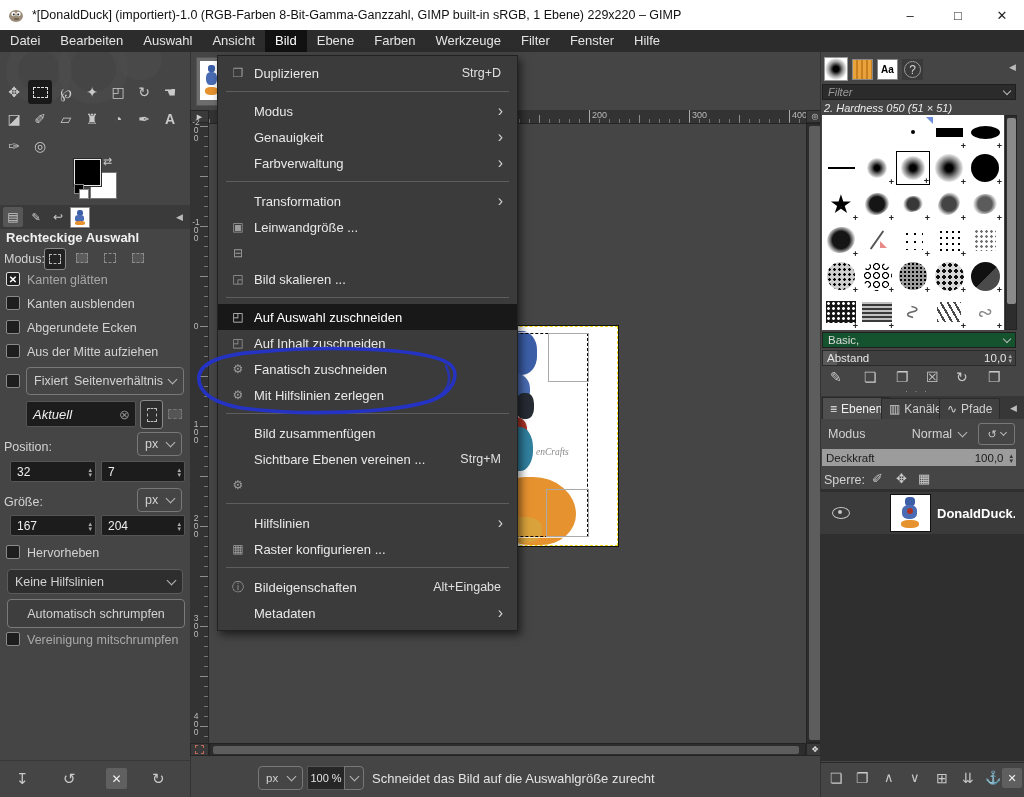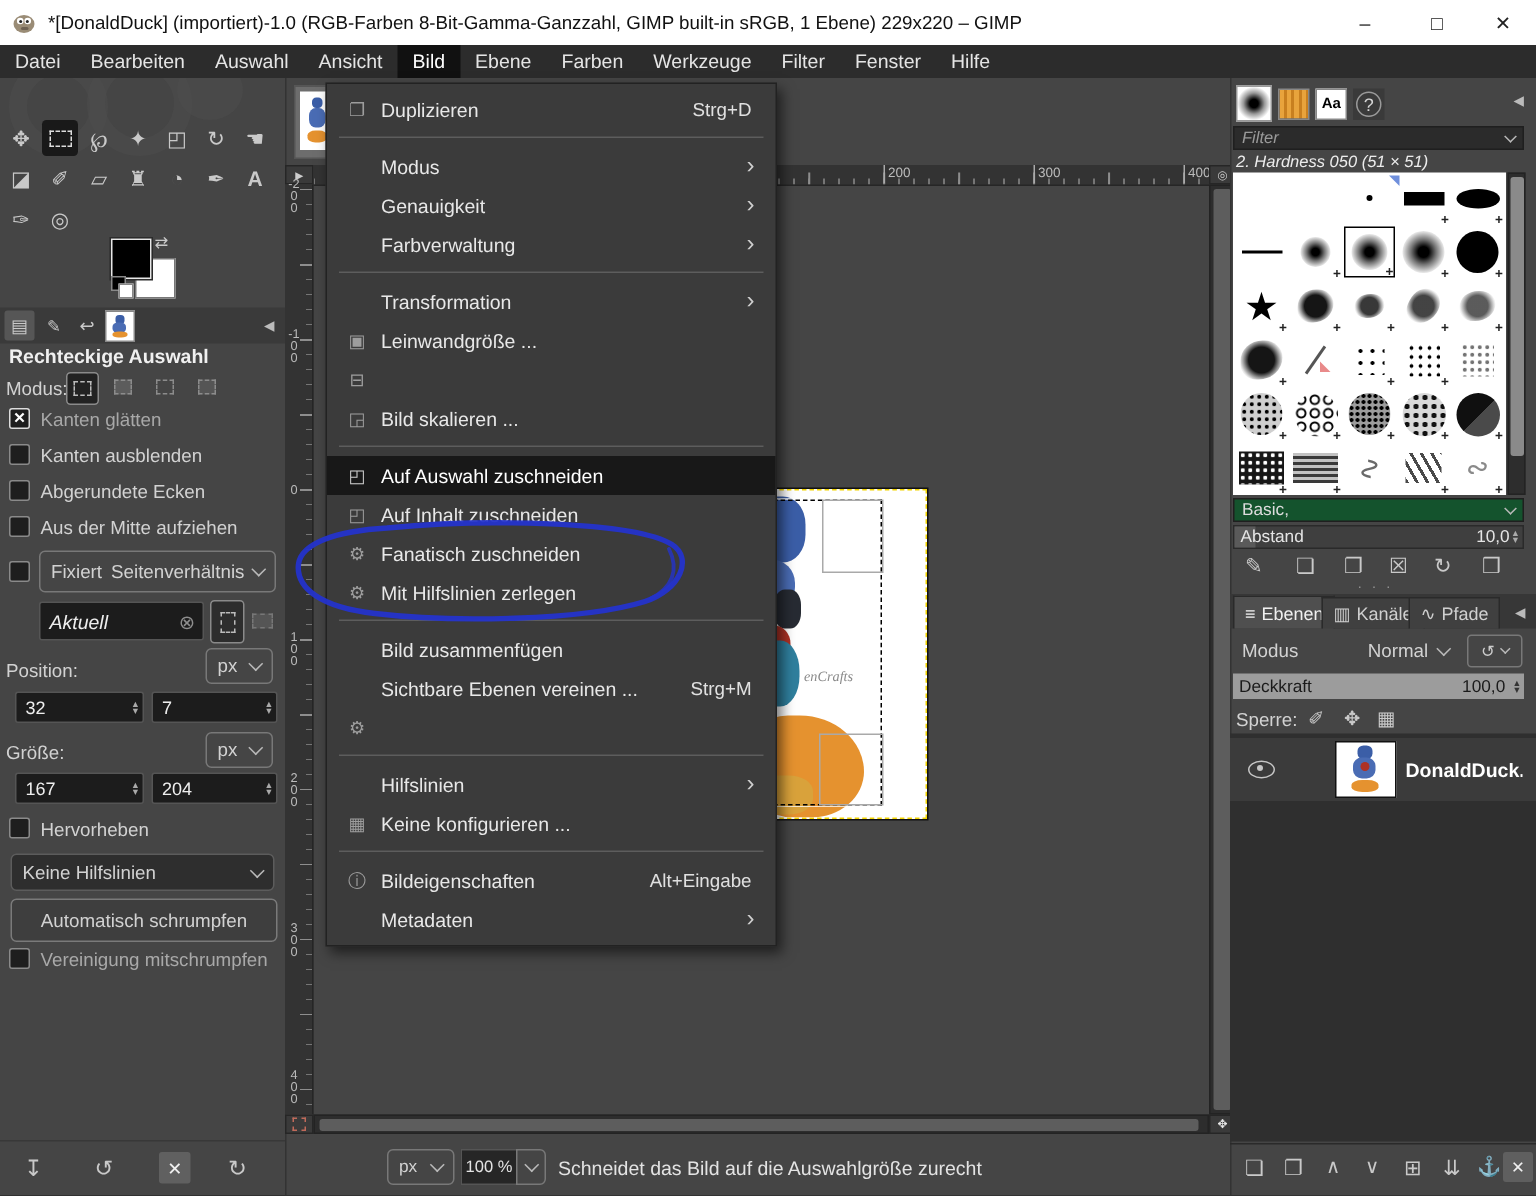--- a/index.html
+++ b/index.html
@@ -631,21 +631,21 @@
         <span class="mi">⚙</span>
       </div>
     <div class="menusep"></div>
     <div class="menurow">
         <span class="mi"></span>
         <span class="ml">Hilfslinien</span>
         <span class="sub">›</span>
       </div>
     <div class="menurow">
         <span class="mi">▦</span>
-        <span class="ml">Keine konfigurieren ...</span>
+        <span class="ml">Raster konfigurieren ...</span>
       </div>
     <div class="menusep"></div>
     <div class="menurow">
         <span class="mi">ⓘ</span>
         <span class="ml">Bildeigenschaften</span>
         <span class="ms">Alt+Eingabe</span>
       </div>
     <div class="menurow">
         <span class="mi"></span>
         <span class="ml">Metadaten</span>

